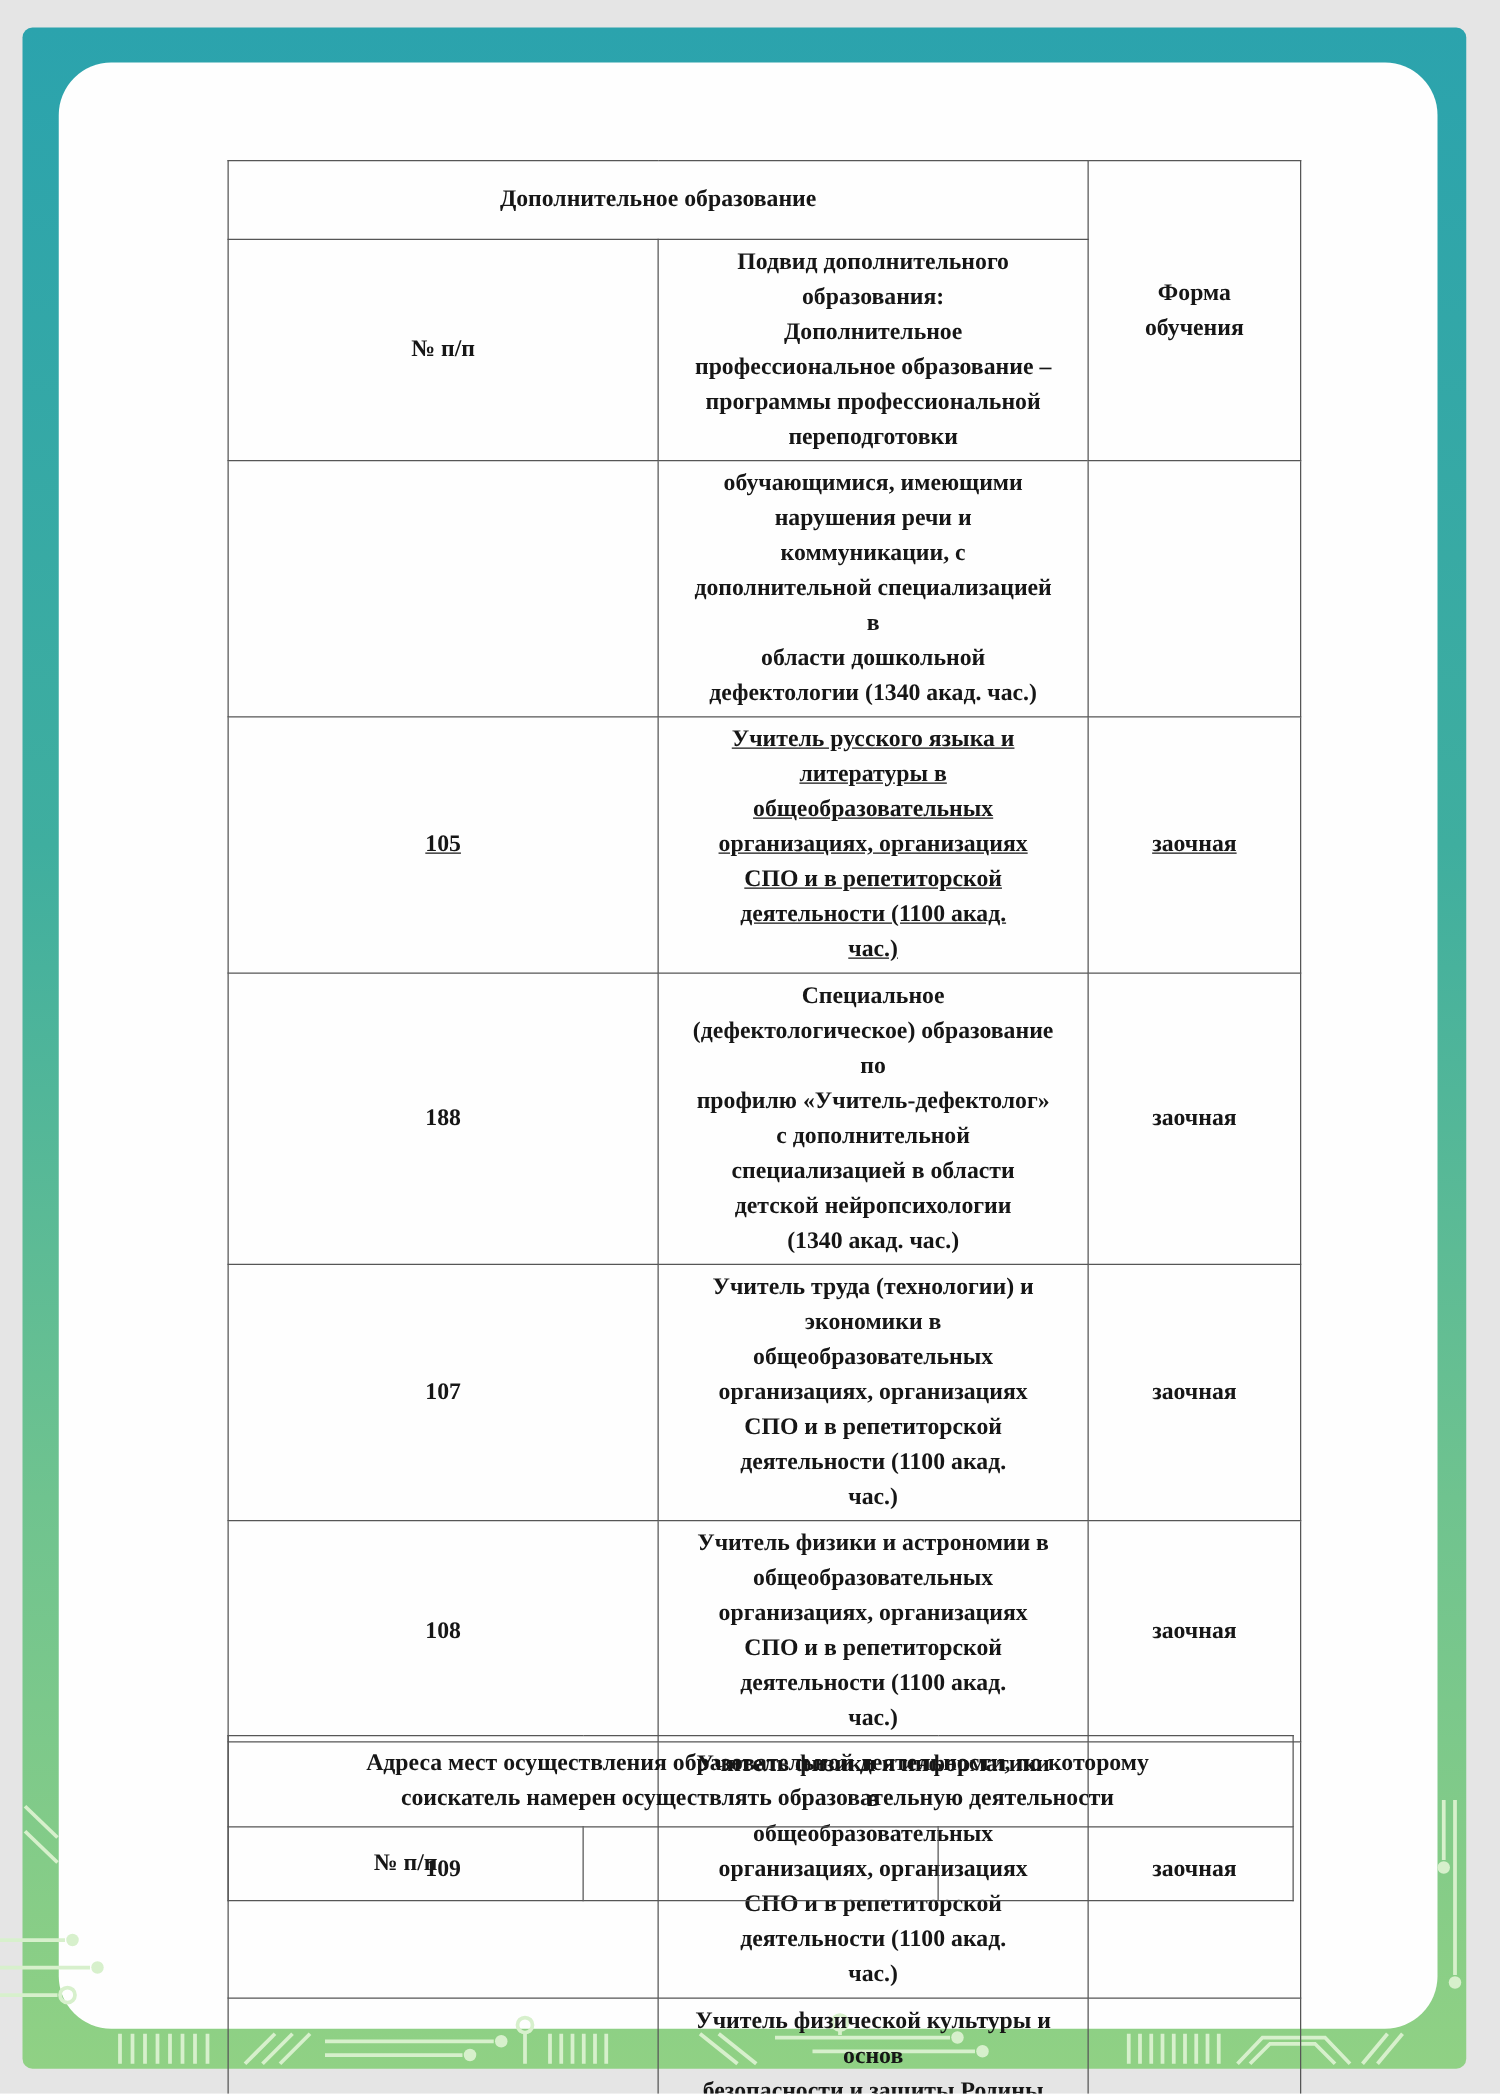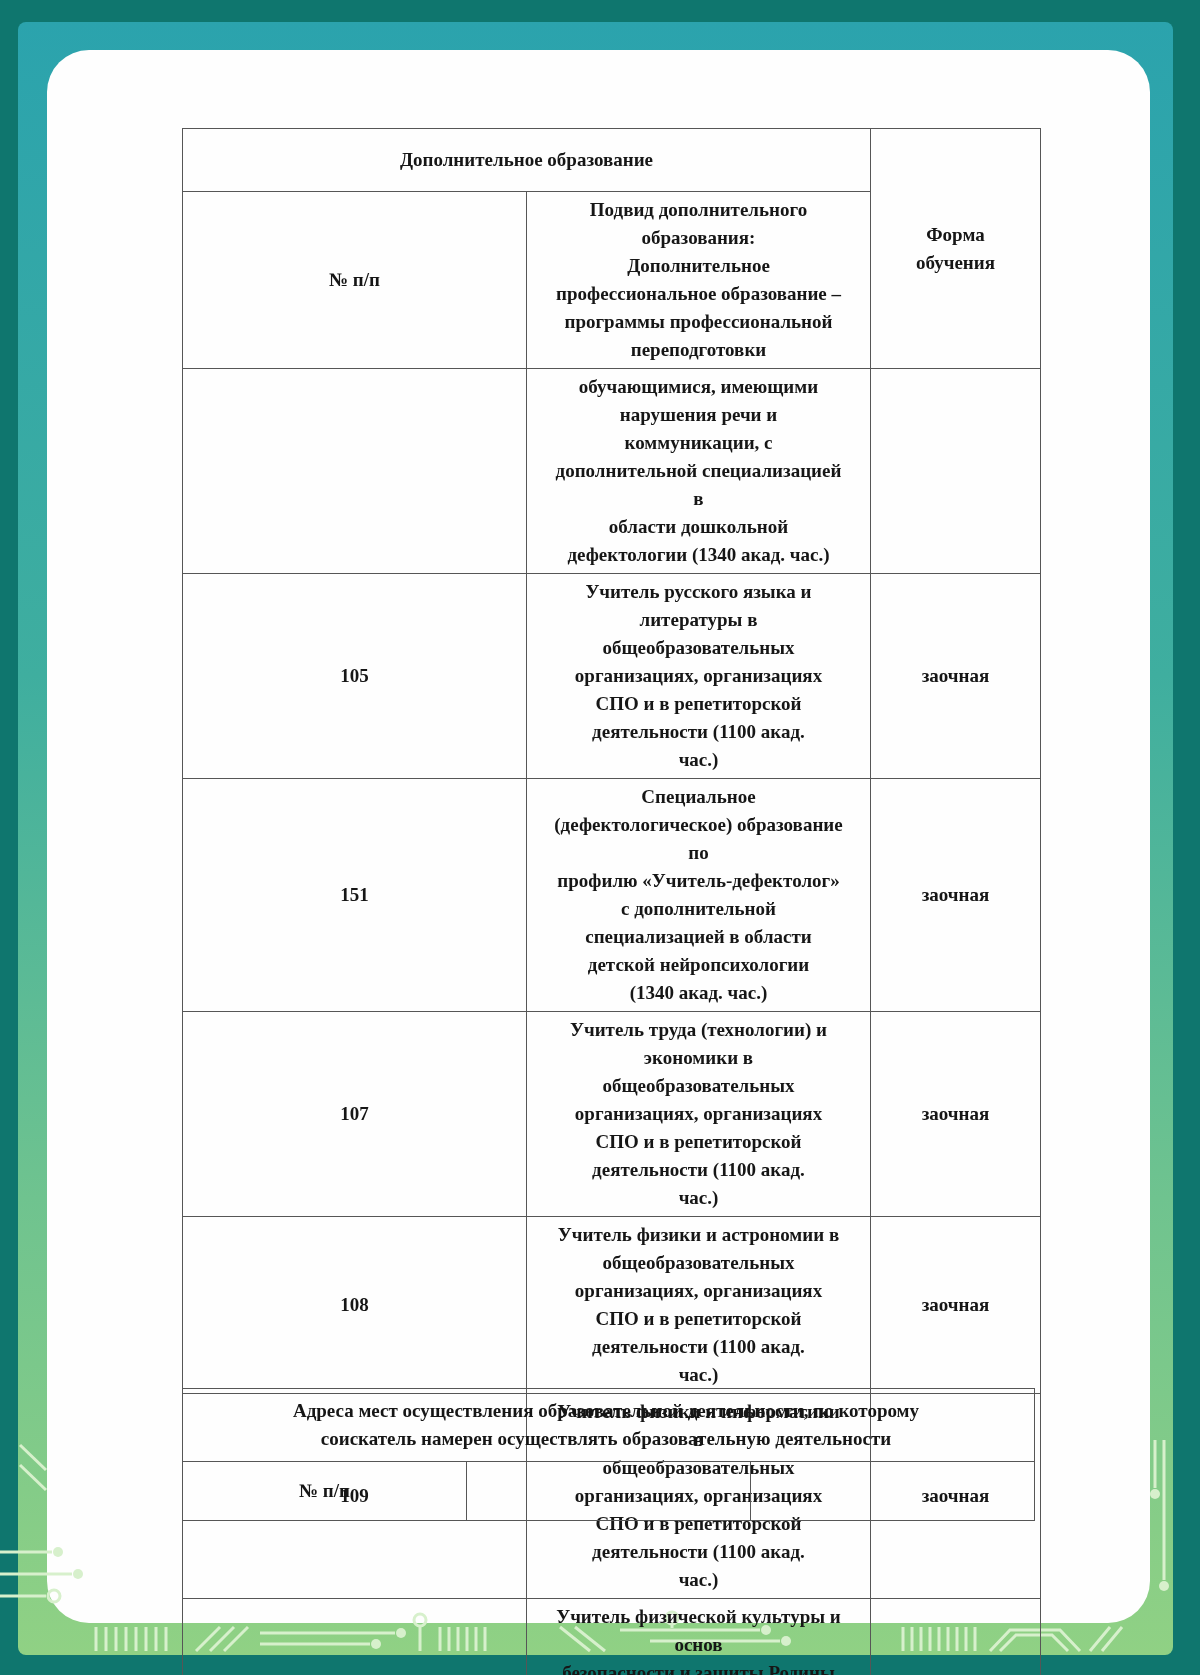--- a/index.html
+++ b/index.html
@@ -1,19 +1,19 @@
 <!DOCTYPE html>
 <html><head>
 <meta charset="utf-8">
 <style>
   html,body{margin:0;padding:0;background:#ffffff;}
   .page{
     position:relative;
     width:1200px;height:1675px;
-    background:#0f766e;
+    background:#e5e5e5;
     overflow:hidden;
     font-family:"Liberation Serif", serif;
     color:#161616;
   }
   .frame{
     position:absolute;left:18px;top:22px;width:1155px;height:1633px;
     background:linear-gradient(180deg,#2ba3ad 0%,#3fae9f 40%,#6fc38f 72%,#90d184 100%);
     border-radius:8px;
   }
   .frame-inner{
@@ -37,21 +37,21 @@
     color:#161616;
   }
   .pre{white-space:pre-line;}
   .table-main{position:absolute;left:182px;top:128px;width:859px;}
   .table-main .c-num{width:115px;}
   .table-main .c-prog{width:591px;padding-left:26px;padding-right:26px;}
   .table-main .c-form{width:153px;margin-left:36px;}
   .r-title td{height:54px;}
   .r-colhead td{height:84px;margin-top:11px;}
   .rh-0 td{height:88px;text-align:center;}
-  .rh-1 td{height:110px;}
+  .rh-1 td{height:110px;text-decoration:underline;}
   .rh-2 td{height:120px;}
   .rh-3 td{height:112px;}
   .rh-4 td{height:112px;}
   .rh-5 td{height:116px;}
   .rh-6 td{height:142px;}
   .table-addr{position:absolute;left:182px;top:1388px;width:853px;}
   .table-addr .c-num{width:115px;}
   .table-addr .c-mid{width:578px;}
   .table-addr .c-end{width:160px;}
   .table-addr .r-head td{height:64px;padding-left:25px;padding-right:30px;}
@@ -160,21 +160,21 @@
     </tr>
     <tr class="rh-1">
       <td class="c-num">105</td>
       <td class="c-prog pre">Учитель русского языка и литературы в
 общеобразовательных организациях, организациях
 СПО и в репетиторской деятельности (1100 акад.
 час.)</td>
       <td class="c-form">заочная</td>
     </tr>
     <tr class="rh-2">
-      <td class="c-num">151</td>
+      <td class="c-num">188</td>
       <td class="c-prog pre">Специальное (дефектологическое) образование по
 профилю «Учитель-дефектолог» с дополнительной
 специализацией в области детской нейропсихологии
 (1340 акад. час.)</td>
       <td class="c-form">заочная</td>
     </tr>
     <tr class="rh-3">
       <td class="c-num">107</td>
       <td class="c-prog pre">Учитель труда (технологии) и экономики в
 общеобразовательных организациях, организациях

